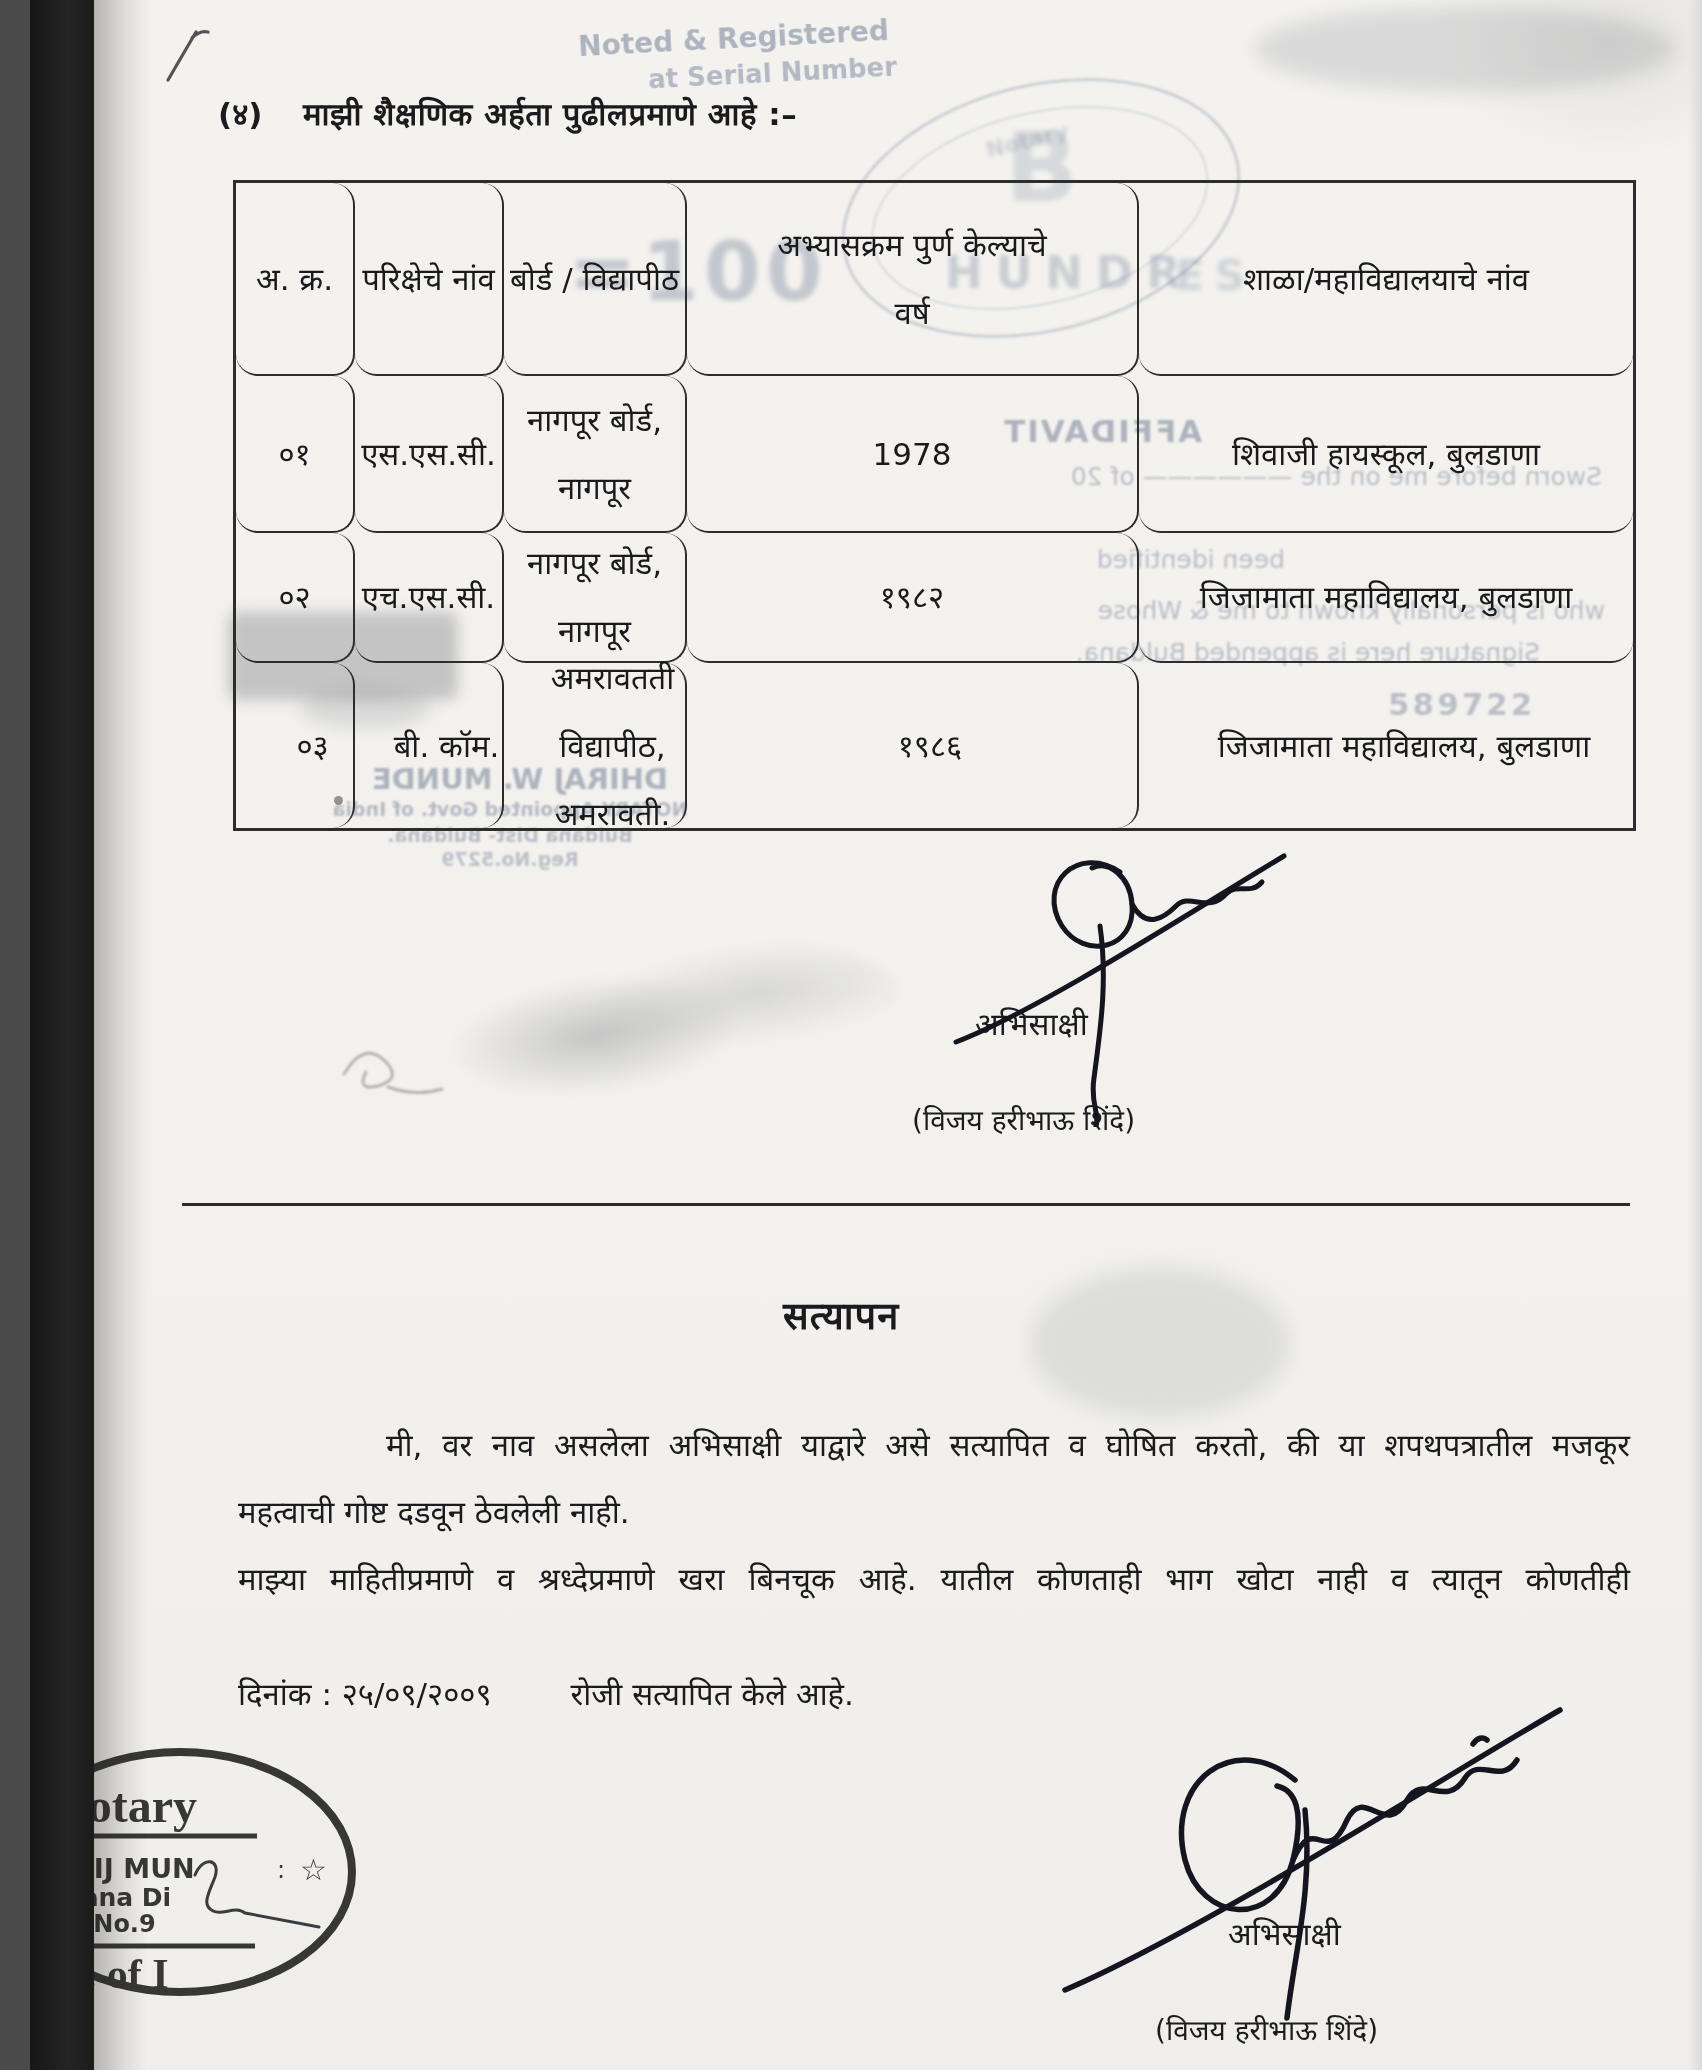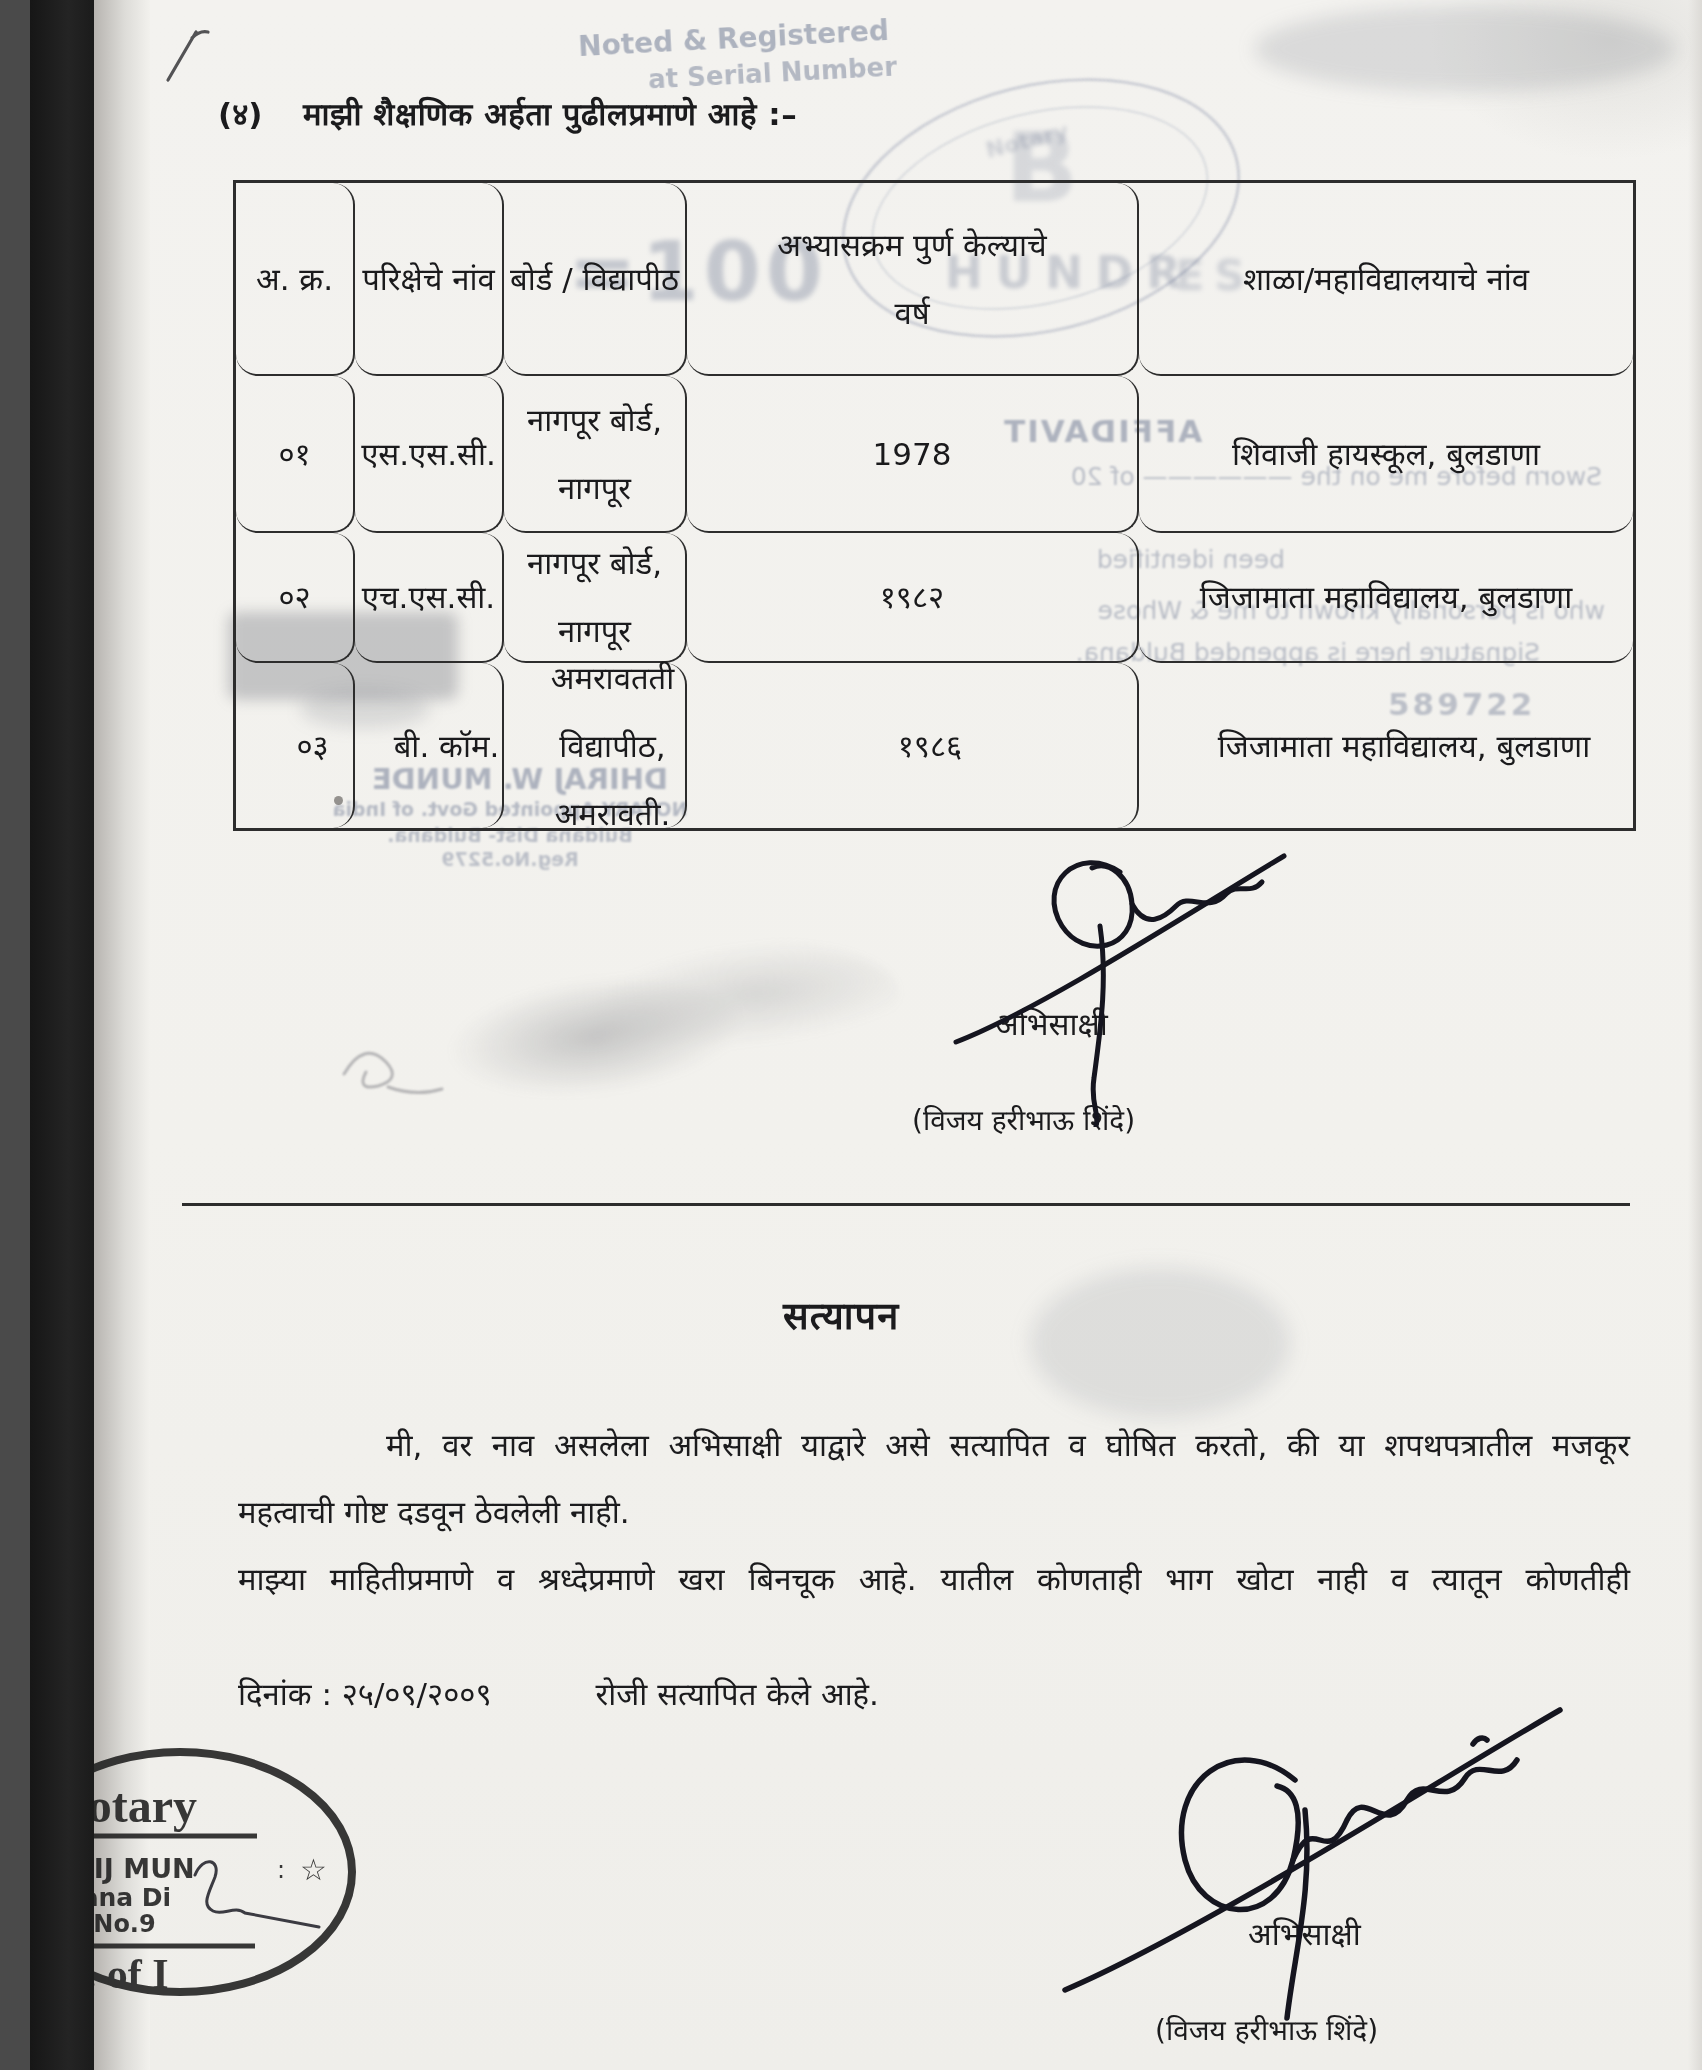--- a/index.html
+++ b/index.html
@@ -29,33 +29,33 @@
           border:3px solid #2d2d2d;background:transparent;}
   .qtable .cell{border-right:2px solid #2d2d2d;border-bottom:2px solid #2d2d2d;
                 display:flex;align-items:center;justify-content:center;text-align:center;
                 font-size:31px;font-weight:500;color:#1a1a1c;line-height:68px;border-radius:22px;}
   .qtable .cell:nth-child(5n){border-right:none;}
   .qtable .cell:nth-last-child(-n+5){border-bottom:none;padding-left:36px;}
   .cell .wrapnarrow{max-width:180px;}
   .cell .wrapmid{max-width:280px;}
   .cell .wrapschool{max-width:380px;}
   
-  .siglabel{font-size:31px;font-weight:500;z-index:5;margin-left:20px;}
+  .siglabel{font-size:31px;font-weight:500;z-index:5;}
   .signame{font-size:28px;font-weight:500;z-index:5;margin-top:28px;}
   .sig-svg{z-index:6;}
   
   .hrule{left:182px;top:1203px;width:1448px;height:3px;background:#2c2c2c;z-index:4;}
   
   .ver-heading{left:783px;top:1288px;font-size:38px;font-weight:600;letter-spacing:1px;z-index:4;}
   .ver-para{left:238px;top:1412px;width:1392px;z-index:4;font-size:31px;font-weight:500;
             color:#1b1b1d;line-height:67px;}
   .ver-line{text-align:justify;text-align-last:justify;}
   .ver-line.first{padding-left:0;text-indent:148px;}
   .ver-line.last{text-align:left;text-align-last:left;}
-  .date-row{left:238px;top:1672px;z-index:4;display:flex;gap:104px;
+  .date-row{left:238px;top:1672px;z-index:4;display:flex;gap:79px;
             font-size:31px;font-weight:500;color:#1b1b1d;}
   
   .ghost{position:absolute;color:#6a7590;z-index:2;}
   .mir{transform:scaleX(-1);}
   .blob{position:absolute;z-index:2;border-radius:50%;}
   
   .stamp-svg{left:-45px;top:1740px;z-index:3;}
   .speck{left:334px;top:796px;width:9px;height:9px;border-radius:50%;background:#55524e;opacity:.6;z-index:3;}
 </style>
 </head>

